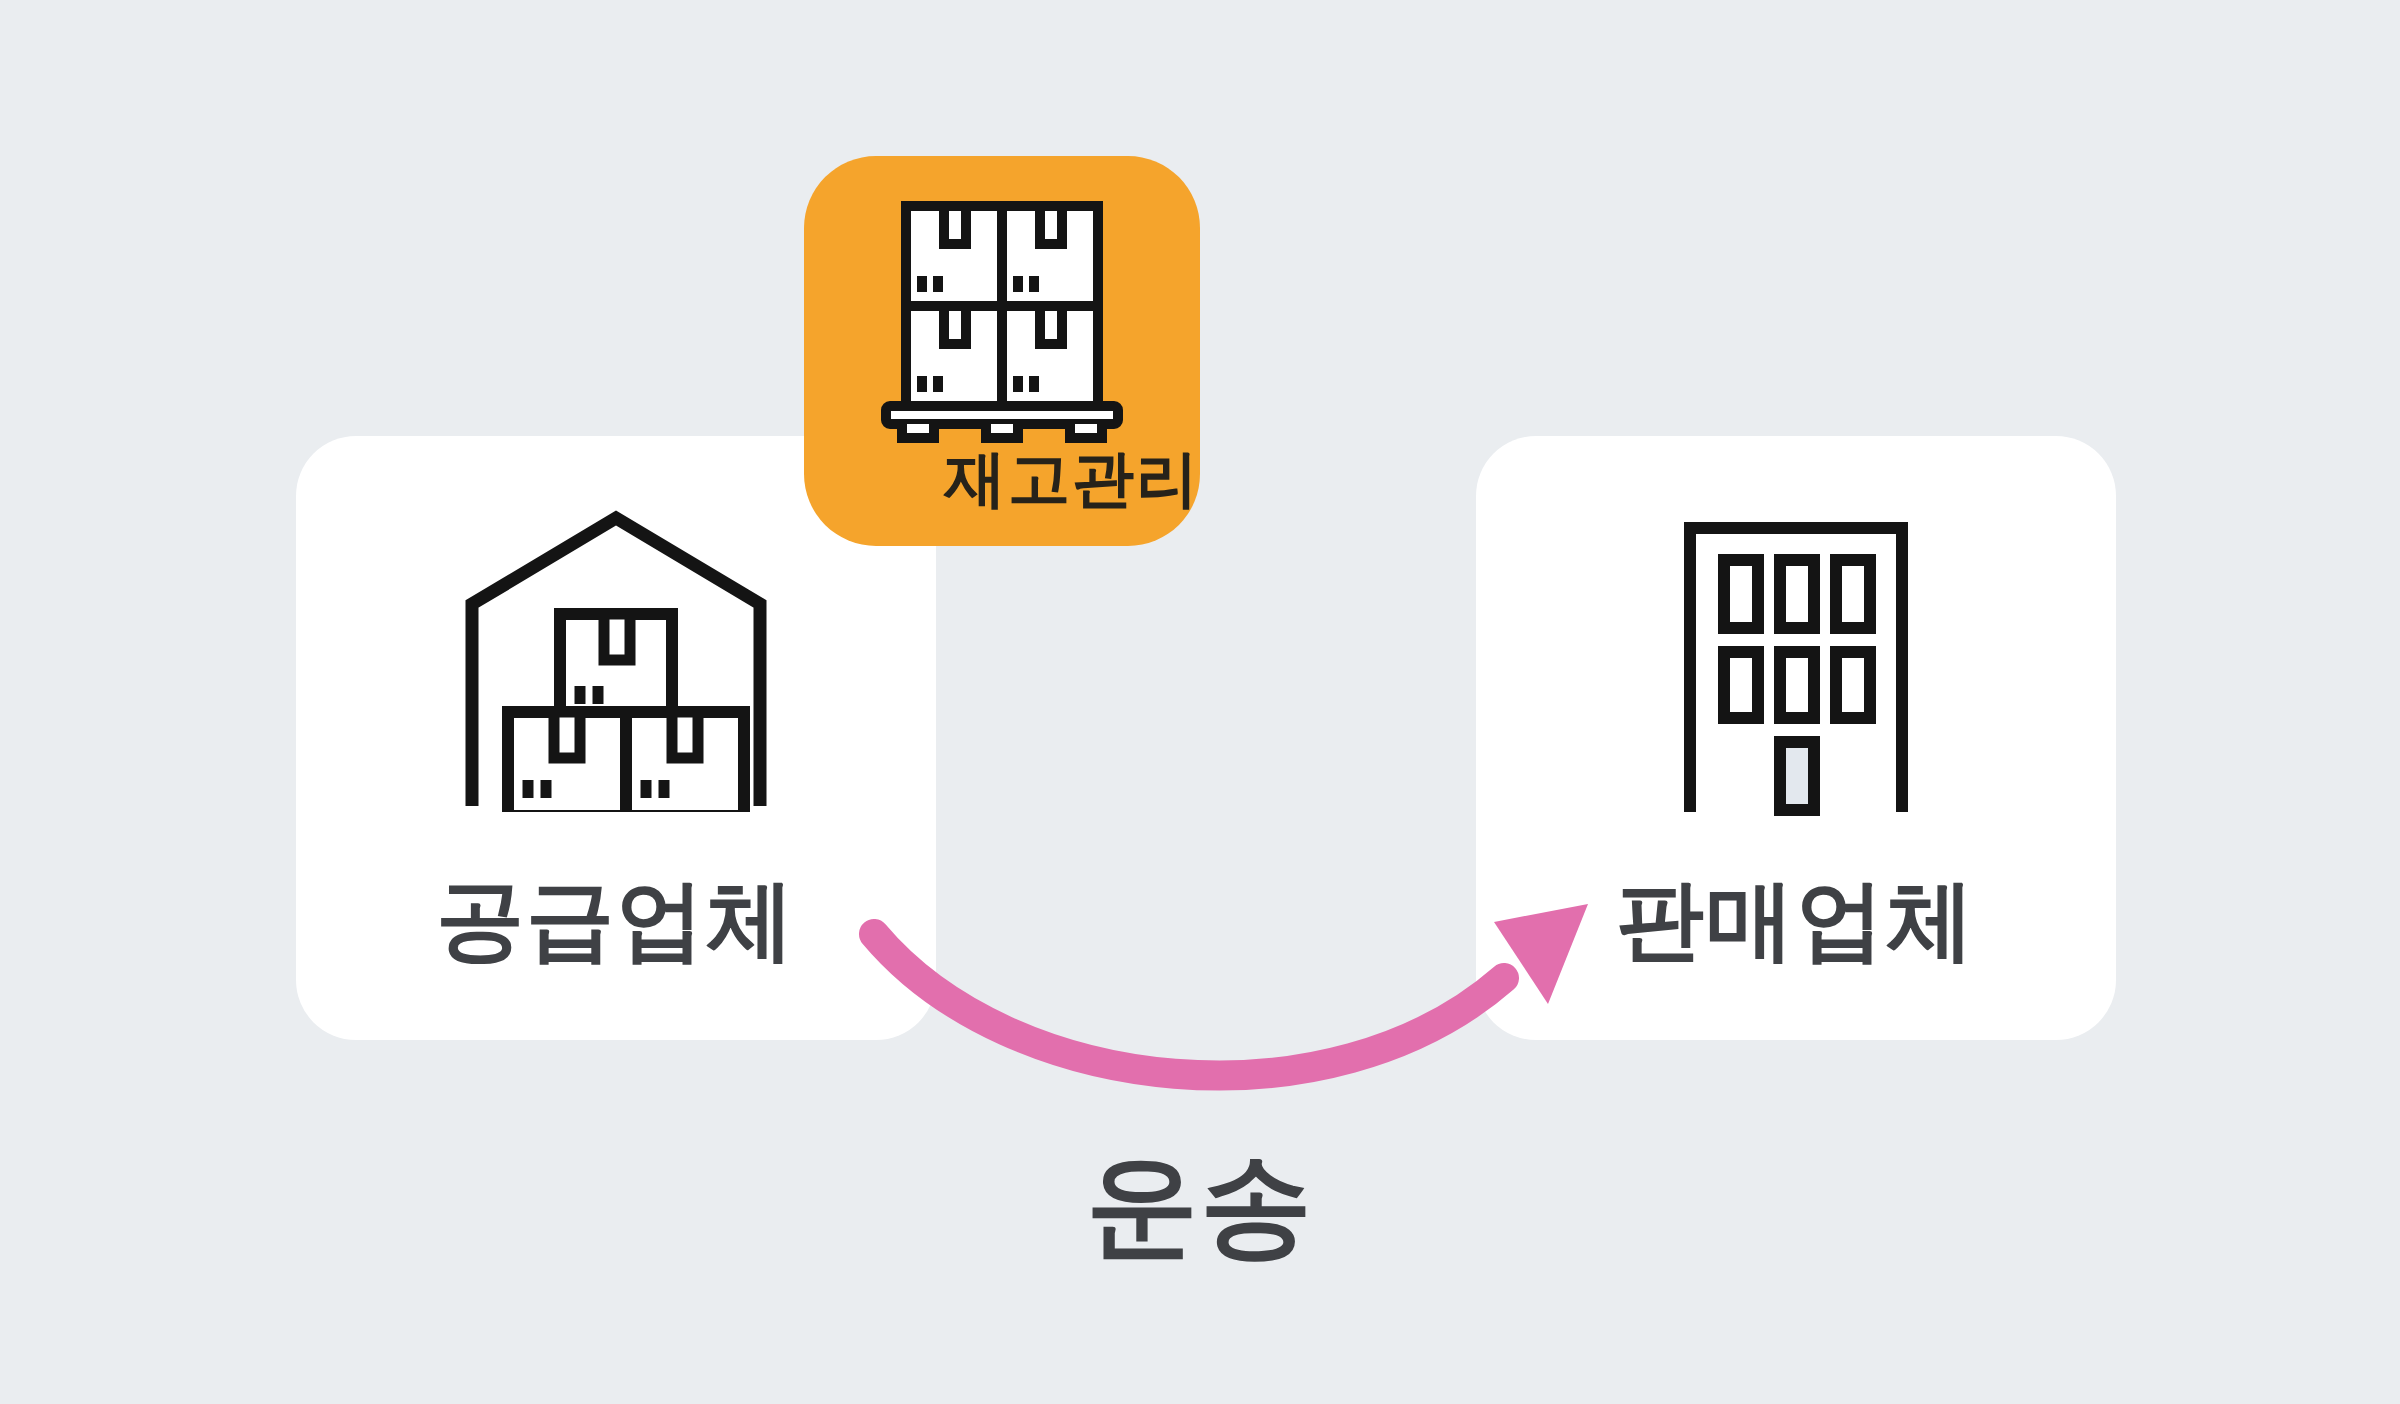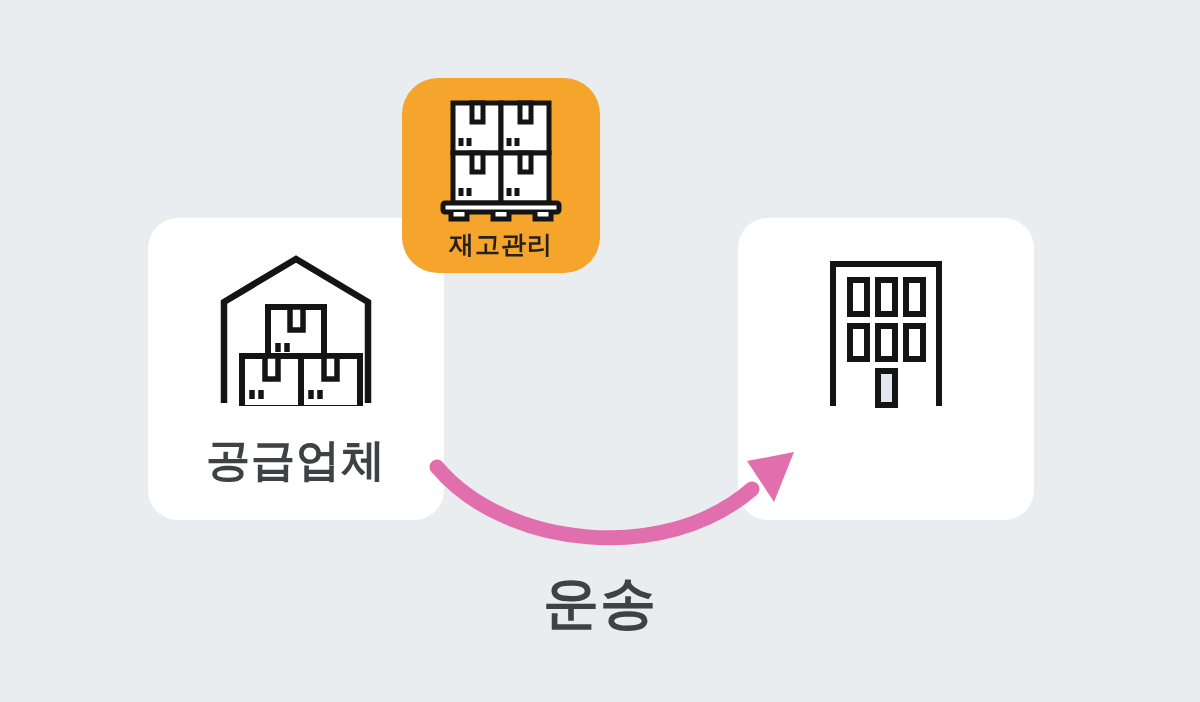--- a/index.html
+++ b/index.html
@@ -18,21 +18,21 @@
     font-family: "Liberation Sans", "DejaVu Sans", sans-serif;
     overflow: hidden;
   }
   .canvas {
     position: relative;
     width: 1200px; height: 702px;
     background: var(--background);
   }
   .card {
     position: absolute;
-    width: 296px; height: 302px;
+    width: 320px; height: 302px;
     background: var(--card-bg);
     border-radius: 30px;
     z-index: 1;
   }
   .card.supplier { left: 148px; top: 218px; }
   .card.seller  { left: 738px; top: 218px; }
   .card .icon-wrap {
     position: absolute;
     left: 0; right: 0; top: 0;
     display: flex; justify-content: center;
@@ -57,22 +57,22 @@
     z-index: 4;
   }
   .badge .icon-wrap {
     position: absolute;
     left: 0; right: 0; top: 20px;
     display: flex; justify-content: center;
   }
   .badge-label {
     position: absolute;
     left: 0; right: 0; bottom: 12px;
-    text-align: center;
-    font-size: 25px;
+    text-align: right;
+    font-size: 31px;
     font-weight: 700;
     letter-spacing: 1px;
     color: var(--badge-text);
   }
   .arrow-layer {
     position: absolute;
     left: 0; top: 0;
     width: 1200px; height: 702px;
     z-index: 3;
     pointer-events: none;
@@ -130,20 +130,21 @@
         <rect x="52" y="22" width="17" height="34" stroke-width="6"></rect>
         <rect x="80" y="22" width="17" height="34" stroke-width="6"></rect>
 
         <rect x="24" y="68" width="17" height="33" stroke-width="6"></rect>
         <rect x="52" y="68" width="17" height="33" stroke-width="6"></rect>
         <rect x="80" y="68" width="17" height="33" stroke-width="6"></rect>
 
         <rect x="52" y="113" width="17" height="34" fill="var(--door-fill)" stroke-width="6"></rect>
       </svg>
     </div>
+    <div class="card-label">판매업체</div>
   </div>
 
   <div class="badge">
     <div class="icon-wrap">
       <svg class="icon" width="124" height="126" viewBox="0 0 124 126" fill="none" stroke="currentColor" aria-hidden="true">
 
         <rect x="14" y="5" width="48" height="50" fill="#FFFFFF" stroke-width="5"></rect>
         <rect x="62" y="5" width="48" height="50" fill="#FFFFFF" stroke-width="5"></rect>
         <rect x="14" y="55" width="48" height="50" fill="#FFFFFF" stroke-width="5"></rect>
         <rect x="62" y="55" width="48" height="50" fill="#FFFFFF" stroke-width="5"></rect>

